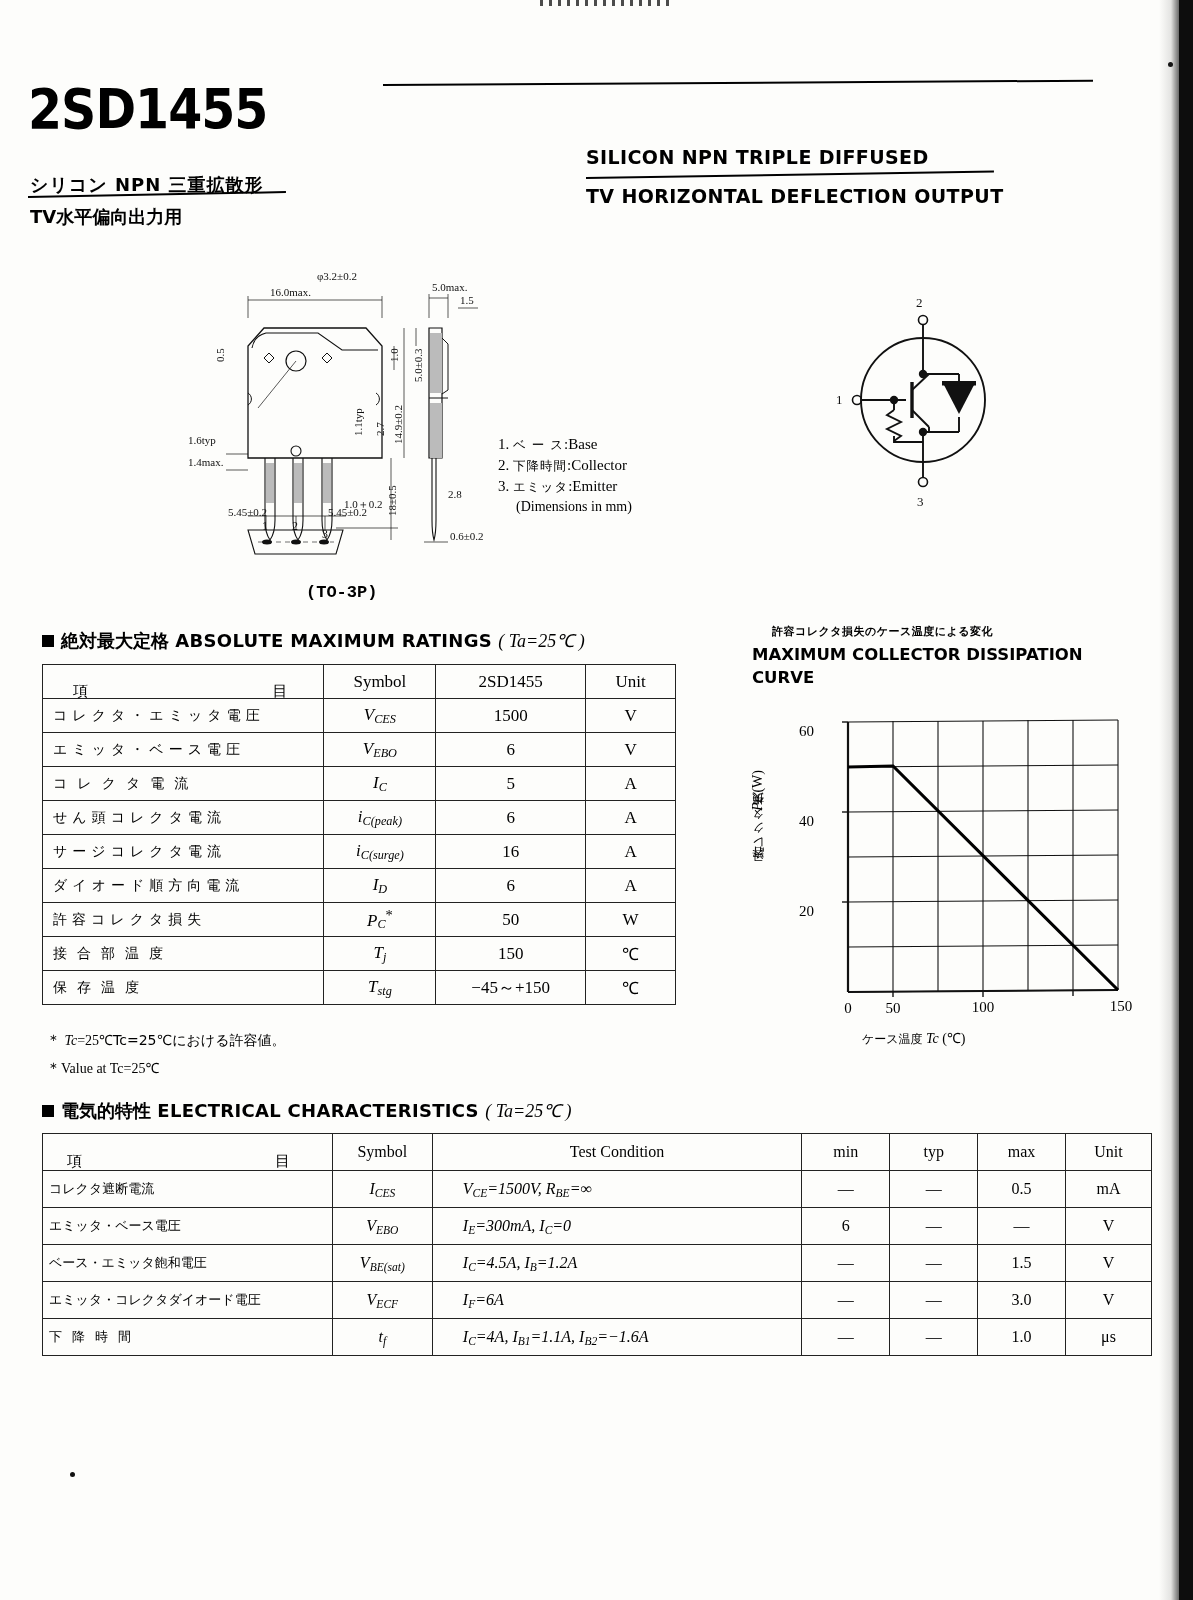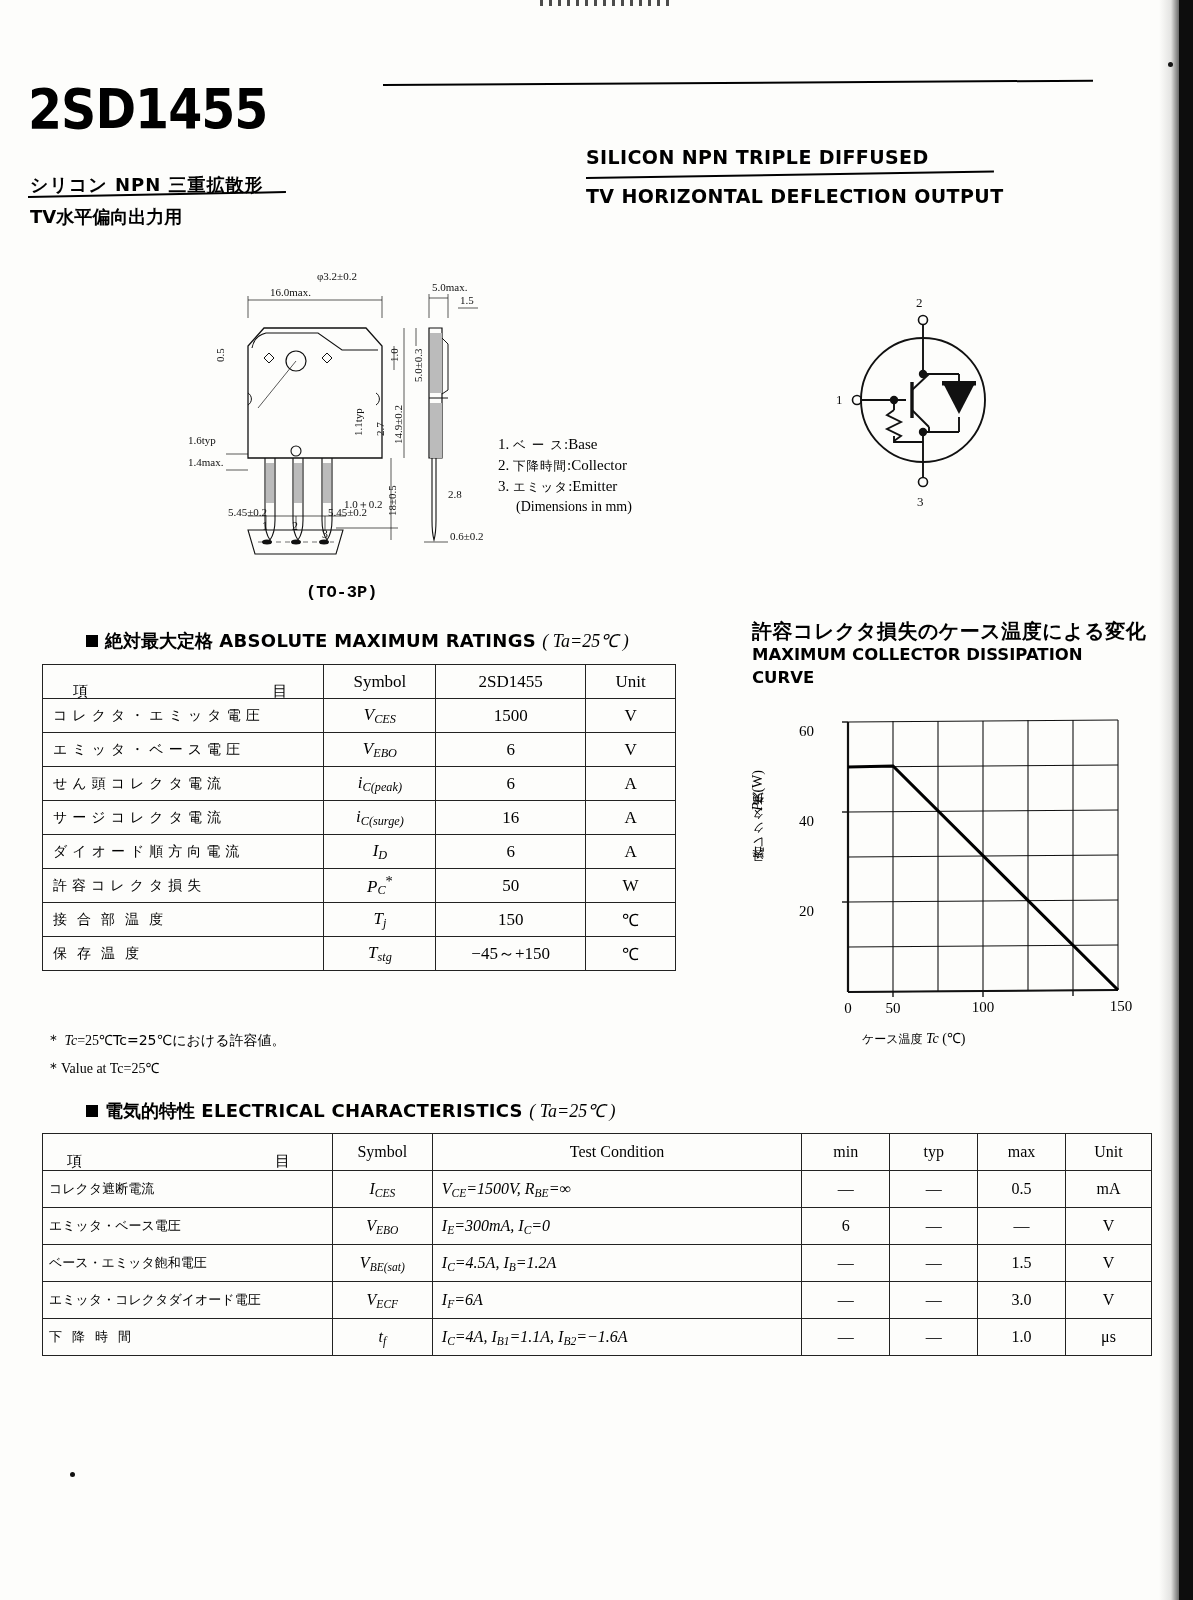--- a/index.html
+++ b/index.html
@@ -48,61 +48,61 @@
   .to3p{position:absolute;left:306px;top:583px;font-family:Liberation Mono, monospace;
     font-weight:bold;font-size:17px;}
   .pinlegend{position:absolute;left:498px;top:434px;font-size:15px;line-height:20px;}
   .pinlegend .jp{font-family:"DejaVu Sans",sans-serif;font-size:12.5px;letter-spacing:1px;}
   .pinlegend .dim{padding-left:18px;font-size:14px;}
 
   .symbolbox{position:absolute;left:828px;top:282px;width:190px;height:230px;}
 
   
   .sec-head{position:absolute;font-family:"DejaVu Sans",sans-serif;font-weight:bold;font-size:18px;
-    white-space:nowrap;margin-left:44px;}
+    white-space:nowrap;}
   .sec-head .sq{display:inline-block;width:12px;height:12px;background:#000;margin-right:7px;}
   .sec-head .en{letter-spacing:.3px;}
   .sec-head .ital{font-family:"Liberation Serif",serif;font-style:italic;font-weight:normal;font-size:18px;}
 
   
   table{border-collapse:collapse;font-family:"Liberation Serif",serif;}
   .tbl{position:absolute;}
   .tbl td,.tbl th{border:1px solid #222;font-weight:normal;}
   .amr{left:42px;top:664px;width:634px;}
   .amr td,.amr th{height:31px;font-size:17px;text-align:center;}
   .amr .item{text-align:left;padding-left:10px;font-family:"DejaVu Sans",sans-serif;font-size:14px;}
   .amr .itemhead{position:relative;font-family:"DejaVu Sans",sans-serif;font-size:15px;}
   .amr .itemhead .l{position:absolute;left:30px;}
   .amr .itemhead .r{position:absolute;right:36px;}
   .sp{letter-spacing:5px;}
   .sp2{letter-spacing:10px;}
 
   .ec{left:42px;top:1133px;width:1110px;}
   .ec td,.ec th{height:34px;font-size:16px;text-align:center;}
   .ec .item{text-align:left;padding-left:6px;font-family:"DejaVu Sans",sans-serif;font-size:13px;white-space:nowrap;}
-  .ec .cond{text-align:left;padding-left:9px;font-size:16px;}
+  .ec .cond{text-align:left;padding-left:30px;font-size:16px;}
   .ec .itemhead{position:relative;font-family:"DejaVu Sans",sans-serif;font-size:15px;}
   .ec .itemhead .l{position:absolute;left:24px;}
   .ec .itemhead .r{position:absolute;right:42px;}
 
   var{font-style:italic;font-family:"Liberation Serif",serif;}
   .sub{font-size:.72em;font-style:italic;vertical-align:-.22em;}
   .supast{font-size:.85em;vertical-align:.4em;}
 
   .note{position:absolute;left:46px;font-size:14px;}
   .note .ast{font-size:15px;}
   .note1{top:1030px;}
   .note2{top:1058px;}
   .note .jp{font-family:"DejaVu Sans",sans-serif;font-size:14px;}
 
   
   .chart-wrap{position:absolute;left:752px;top:620px;width:400px;height:430px;}
   .chart-title{position:absolute;left:0;top:0;font-family:"DejaVu Sans",sans-serif;font-weight:bold;
     font-size:16.5px;line-height:23px;white-space:nowrap;}
-  .chart-title .jpt{font-size:20px;letter-spacing:.5px;}
+  .chart-title .jpt{font-size:11px;letter-spacing:.5px;margin-left:20px;}
   .ylabel{position:absolute;left:-2px;top:150px;writing-mode:vertical-rl;transform:rotate(180deg);
     font-size:14px;white-space:nowrap;}
   .ylabel .jp{font-family:"DejaVu Sans",sans-serif;font-size:12px;}
   .xlabel{position:absolute;left:110px;top:408px;font-size:14px;white-space:nowrap;}
   .xlabel .jp{font-family:"DejaVu Sans",sans-serif;font-size:12px;}
   .plot{position:absolute;left:66px;top:82px;}
   .ytick{position:absolute;font-size:15px;text-align:right;width:30px;margin-top:11px;}
   .xtick{position:absolute;font-size:15px;text-align:center;width:40px;}
 </style>
 </head>
@@ -305,20 +305,26 @@
       <td>1500</td>
       <td>V</td>
     </tr>
     <tr>
       <td class="item"><span class="sp">エミッタ・ベース電圧</span></td>
       <td><var>V</var><span class="sub">EBO</span></td>
       <td>6</td>
       <td>V</td>
     </tr>
     <tr>
+      <td class="item"><span class="sp2">コレクタ電流</span></td>
+      <td><var>I</var><span class="sub">C</span></td>
+      <td>5</td>
+      <td>A</td>
+    </tr>
+    <tr>
       <td class="item"><span class="sp">せん頭コレクタ電流</span></td>
       <td><var>i</var><span class="sub">C(peak)</span></td>
       <td>6</td>
       <td>A</td>
     </tr>
     <tr>
       <td class="item"><span class="sp">サージコレクタ電流</span></td>
       <td><var>i</var><span class="sub">C(surge)</span></td>
       <td>16</td>
       <td>A</td>

